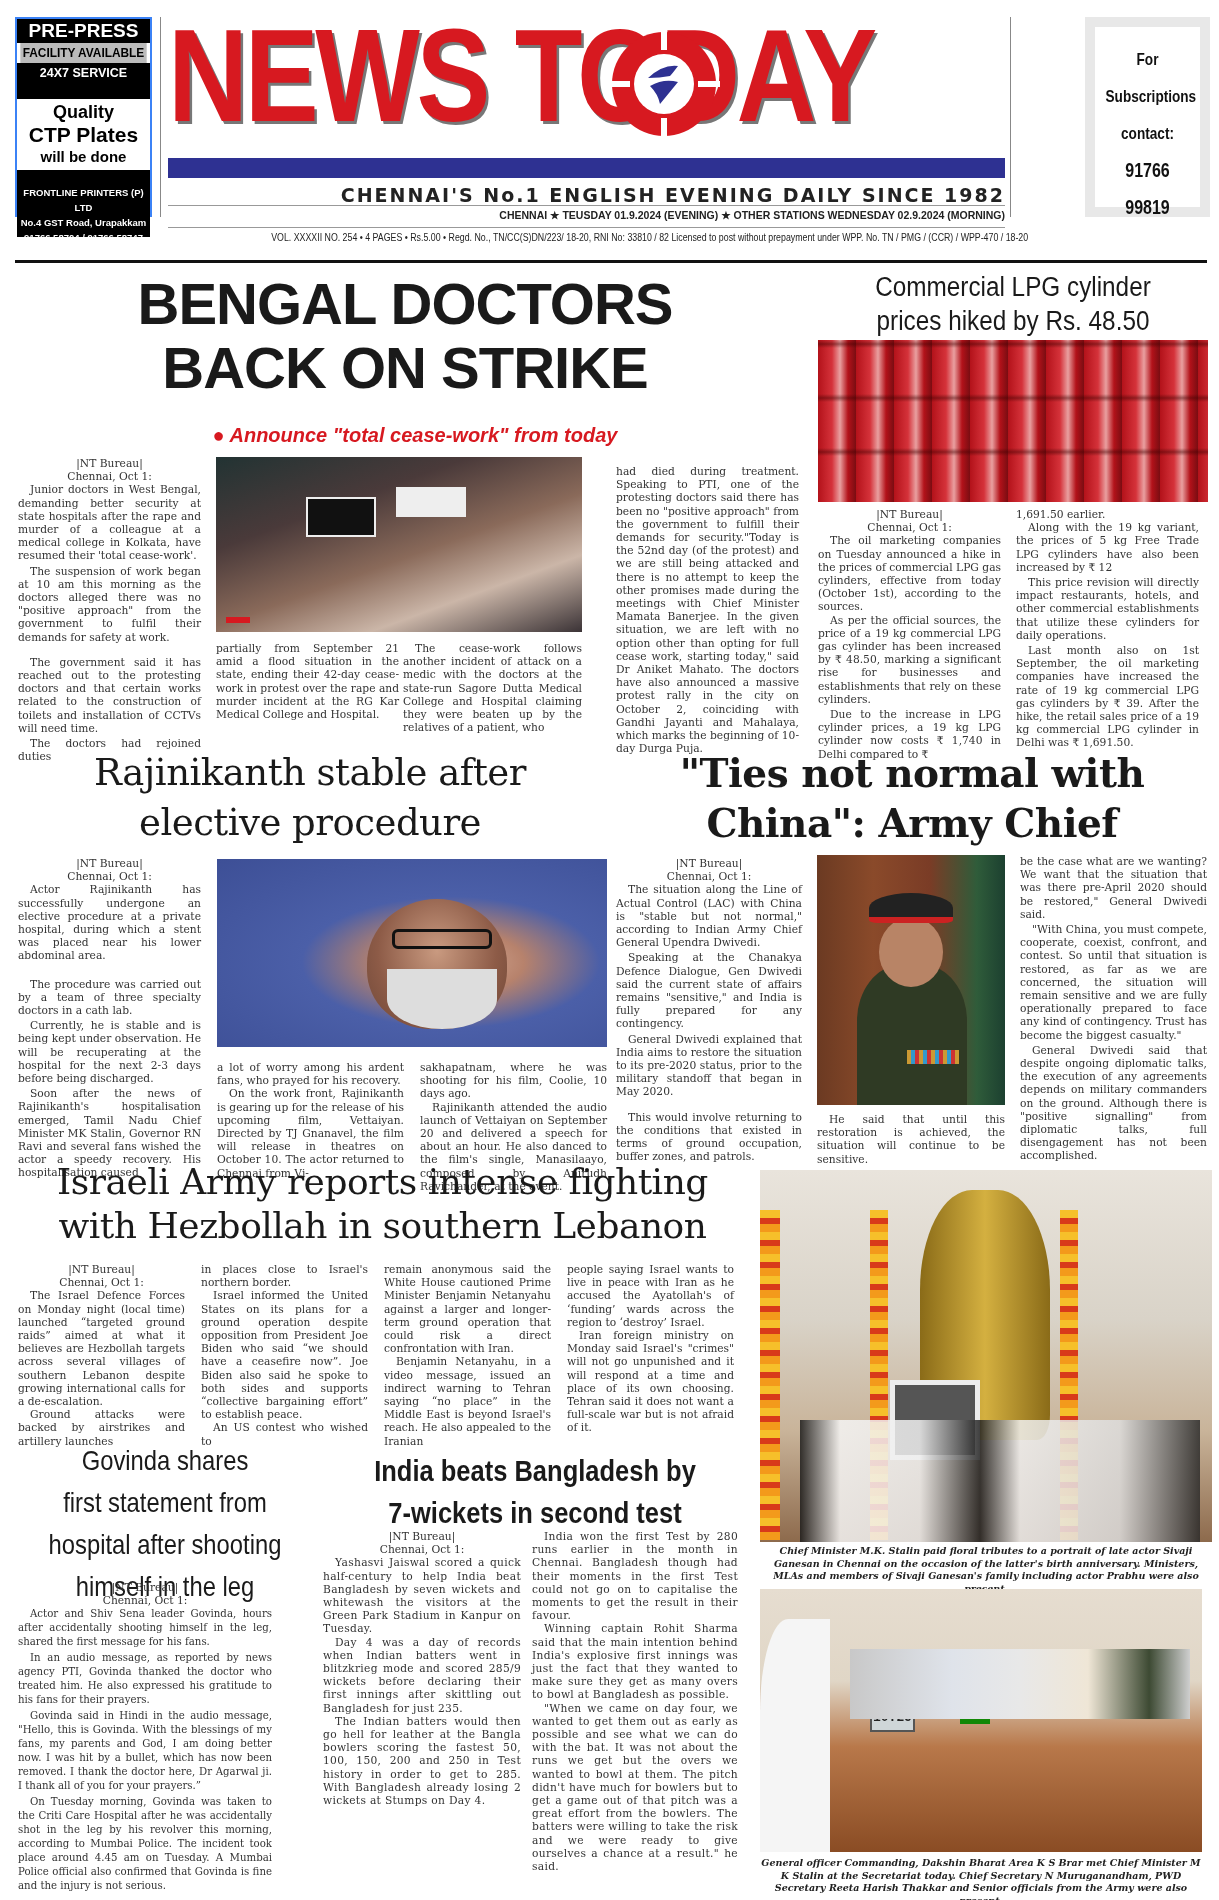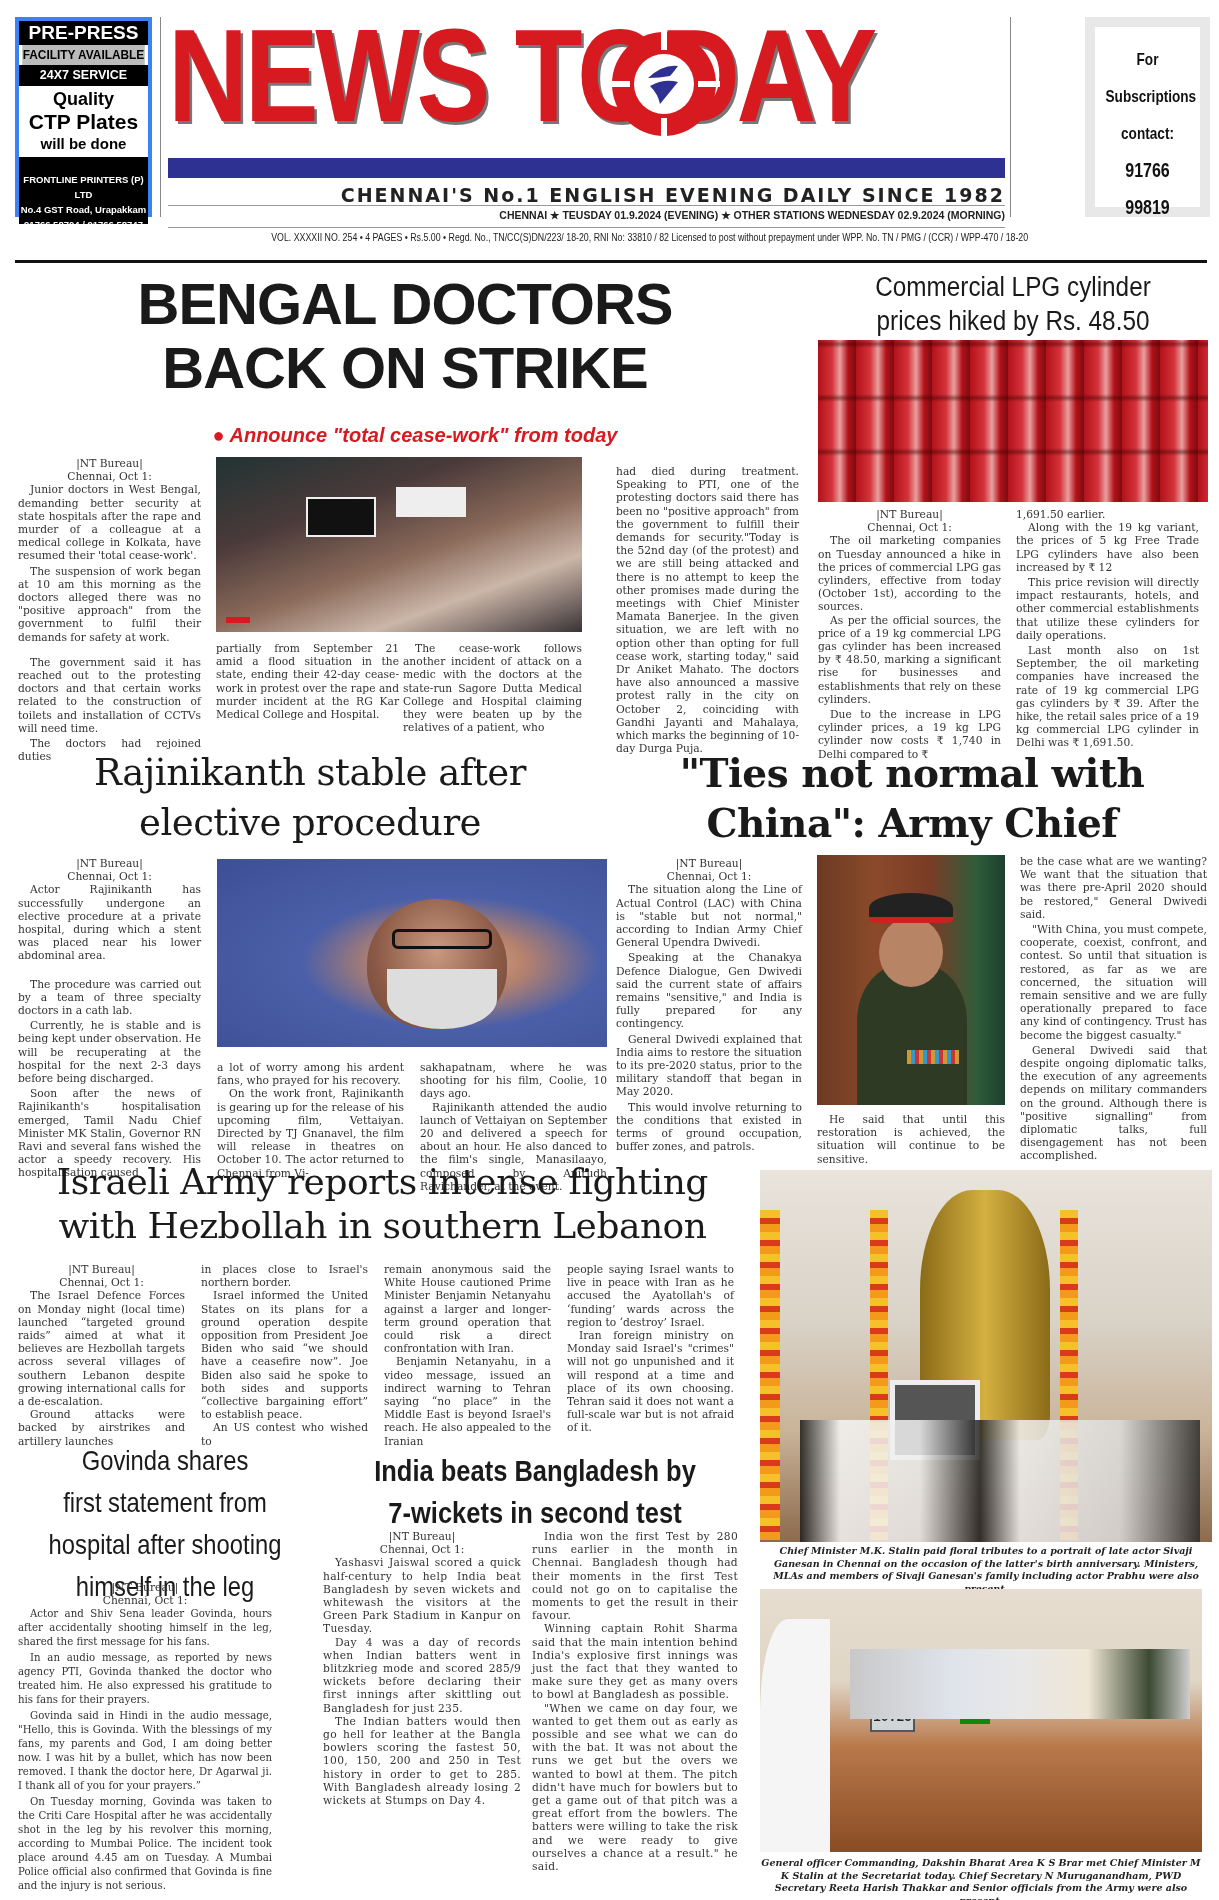--- a/index.html
+++ b/index.html
@@ -1,19 +1,19 @@
 <!DOCTYPE html>
 <html><head>
 <meta charset="utf-8">
 <style>
 *{box-sizing:border-box;margin:0;padding:0}
 body{width:1219px;height:1900px;background:#fff;font-family:"DejaVu Serif",serif;color:#222;position:relative;overflow:hidden}
 .abs{position:absolute}
 
-#ad{left:15px;top:17px;width:137px;height:200px;border:4px solid #3b82f6}
+#ad{left:15px;top:17px;width:137px;height:200px;border:2px solid #3b82f6}
 #ad .blk{background:#000;color:#fff;text-align:center;font-family:"Liberation Sans",sans-serif;font-weight:bold}
 #ad .gry{background:#bbb;color:#000;text-align:center;font-family:"Liberation Sans",sans-serif;font-weight:bold}
 #ad .wht{background:#fff;color:#000;text-align:center;font-family:"Liberation Sans",sans-serif;font-weight:bold}
 .vrule{position:absolute;background:#888;width:1px}
 
 #logo{left:168px;top:18px;width:835px;height:115px;font-family:"Liberation Sans",sans-serif;font-weight:900;font-size:132px;letter-spacing:-4px;color:#d71920;line-height:115px;text-shadow:3px 3px 0 #777;white-space:nowrap;transform:scaleX(0.84);transform-origin:left top}
 #bluebar{left:168px;top:158px;width:837px;height:20px;background:#2e3192}
 #tagline{left:168px;top:184px;width:837px;text-align:right;font-family:"DejaVu Sans",sans-serif;font-weight:bold;font-size:19px;letter-spacing:2px;color:#222}
 .hr{position:absolute;height:1px;background:#999}
 #dateline{left:168px;top:209px;width:837px;text-align:right;font-family:"Liberation Sans",sans-serif;font-size:10.5px;font-weight:bold;color:#222}
@@ -31,21 +31,21 @@
 .by{text-align:center;font-size:10.7px;line-height:13.2px;color:#333}
 .photo{position:absolute;overflow:hidden}
 .caption{font-style:italic;font-weight:bold;font-size:9.5px;line-height:12.5px;text-align:center;color:#222}
 </style>
 </head>
 <body>
 
 <div id="ad" class="abs">
   <div class="blk" style="font-size:19px;height:24px;line-height:24px">PRE-PRESS</div>
   <div class="gry" style="font-size:12.5px;height:20px;line-height:20px;transform:scaleX(0.95)">FACILITY AVAILABLE</div>
-  <div class="blk" style="font-size:12.5px;height:21px;line-height:21px">24X7 SERVICE</div>
+  <div class="blk" style="font-size:12.5px;height:36px;line-height:21px">24X7 SERVICE</div>
   <div class="wht" style="font-size:18px;line-height:22px;padding-top:2px">Quality</div>
   <div class="wht" style="font-size:21px;line-height:24px">CTP Plates</div>
   <div class="wht" style="font-size:15px;line-height:20px;padding-bottom:3px;border-bottom:1px solid #000">will be done</div>
   <div class="blk" style="font-size:9.5px;line-height:15px;padding-top:14px;height:66px">
     <div>FRONTLINE PRINTERS (P) LTD</div>
     <div>No.4 GST Road, Urapakkam</div>
     <div>91766 58704 / 91766 58747</div>
     <div>2746 2121 / 2746 2101</div>
   </div>
 </div>
@@ -168,21 +168,21 @@
   <div>"Ties not normal with</div>
   <div>China": Army Chief</div>
 </div>
 <div class="abs" style="left:616px;top:857px;width:186px">
   <div class="by">|NT Bureau|</div>
   <div class="by">Chennai, Oct 1:</div>
   <div class="body">
     <p>The situation along the Line of Actual Control (LAC) with China is "stable but not normal," according to Indian Army Chief General Upendra Dwivedi.</p>
     <p style="margin-top:2px">Speaking at the Chanakya Defence Dialogue, Gen Dwivedi said the current state of affairs remains "sensitive," and India is fully prepared for any contingency.</p>
     <p style="margin-top:2px">General Dwivedi explained that India aims to restore the situation to its pre-2020 status, prior to the military standoff that began in May 2020.</p>
-    <p style="margin-top:2px">This would involve returning to the conditions that existed in terms of ground occupation, buffer zones, and patrols.</p>
+    <p style="margin-top:12px">This would involve returning to the conditions that existed in terms of ground occupation, buffer zones, and patrols.</p>
   </div>
 </div>
 <div class="photo" style="left:817px;top:855px;width:188px;height:250px;background:linear-gradient(90deg,#6b3a22 0%,#8a4a2a 30%,#7a3c26 60%,#2f5c3a 85%,#1c4030 100%)">
   <div style="position:absolute;left:40px;top:110px;width:110px;height:140px;background:#2f3a24;border-radius:40% 40% 0 0"></div>
   <div style="position:absolute;left:62px;top:62px;width:64px;height:70px;border-radius:50%;background:#b88466"></div>
   <div style="position:absolute;left:52px;top:38px;width:84px;height:30px;border-radius:50% 50% 10% 10%;background:#222;border-bottom:6px solid #c22"></div>
   <div style="position:absolute;left:90px;top:195px;width:52px;height:14px;background:repeating-linear-gradient(90deg,#c93 0 4px,#39c 4px 8px,#c33 8px 12px)"></div>
 </div>
 <div class="abs body" style="left:817px;top:1113px;width:188px">
   <p>He said that until this restoration is achieved, the situation will continue to be sensitive.</p>

